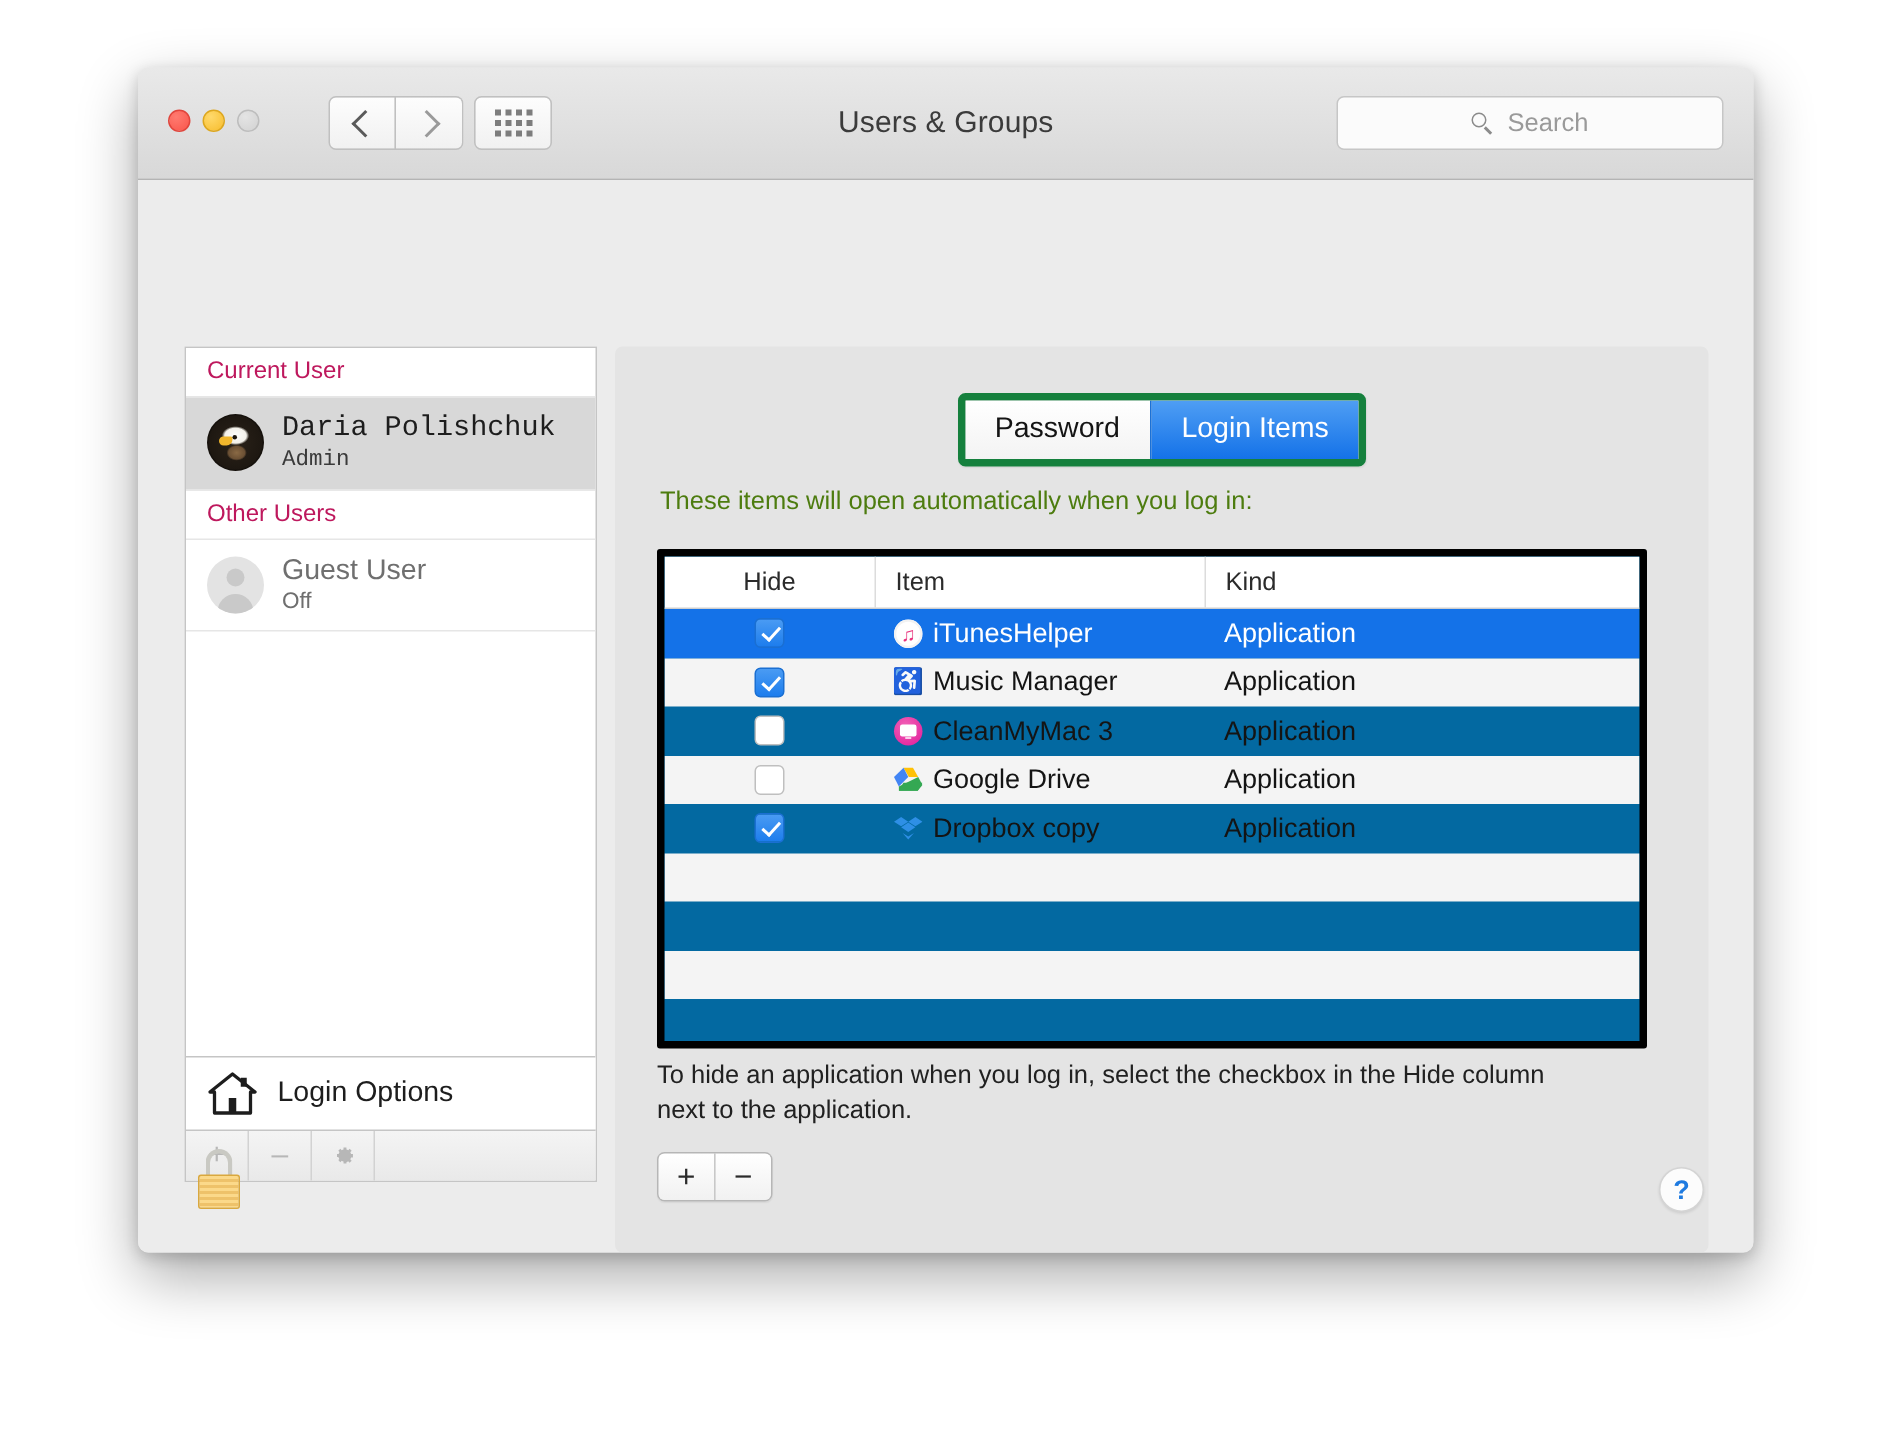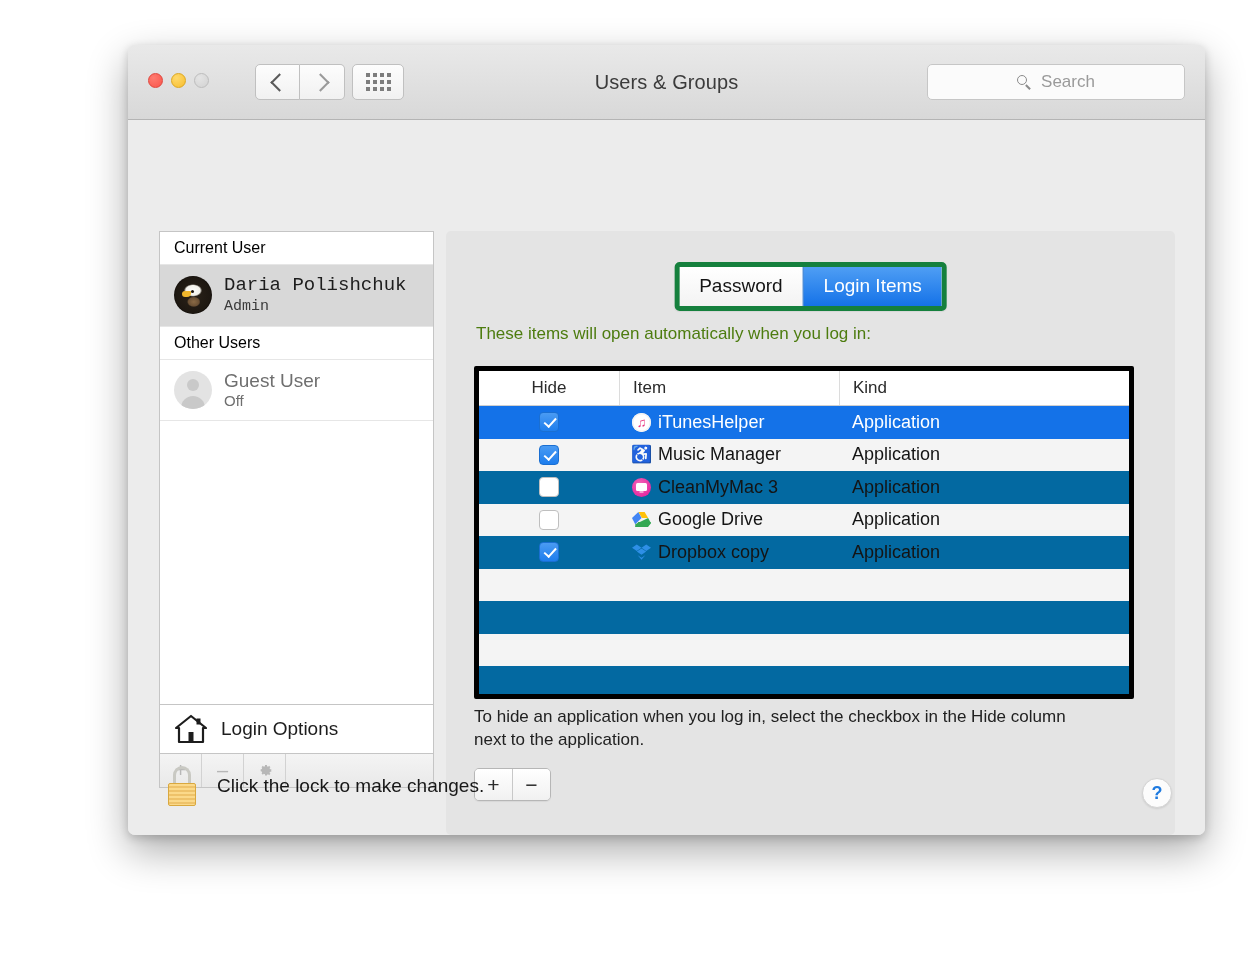--- a/index.html
+++ b/index.html
@@ -19,21 +19,20 @@
   .window {
     position: absolute;
     left: 92px;
     top: 45px;
     width: 1077px;
     height: 790px;
     border-radius: 7px;
     background: #ececec;
     box-shadow: 0 16px 40px rgba(0,0,0,0.33), 0 3px 10px rgba(0,0,0,0.18);
     overflow: hidden;
-    margin-left: 36px;
   }
 
   
   .titlebar {
     position: relative;
     height: 74px;
     background: linear-gradient(to bottom, #e9e9e9 0%, #d8d8d8 100%);
     border-bottom: 1px solid #b4b4b4;
   }
   .traffic {
@@ -130,21 +129,21 @@
     position: absolute;
     left: 31px; top: 111px;
     width: 275px; height: 557px;
     background: #ffffff;
     border: 1px solid #c5c5c5;
     box-sizing: border-box;
     display: flex; flex-direction: column;
   }
   .sb-scroll { flex: 1; overflow: hidden; }
   .sb-header {
-    font-size: 16px; color: #000000;
+    font-size: 16px; color: #be185d;
     padding: 7px 0 7px 14px;
     border-bottom: 1px solid #e6e6e6;
   }
   .sb-user {
     display: flex; align-items: center;
     gap: 12px;
     padding: 9px 0 9px 14px;
     border-bottom: 1px solid #e6e6e6;
   }
   .sb-user.selected { background: #d8d8d8; font-family: Liberation Mono, monospace; }
@@ -599,18 +598,17 @@
         <div class="ar-btn">+</div>
         <div class="ar-btn">−</div>
       </div>
     </div>
 
     <div class="footer-lock">
       <span class="lock-icon">
         <span class="lock-shackle"></span>
         <span class="lock-body"></span>
       </span>
-      <span class="footer-text">Click the lock to make changes.</span>
     </div>
 
     <div class="help-btn">?</div>
   </div>
 </div>
 
 </body></html>

